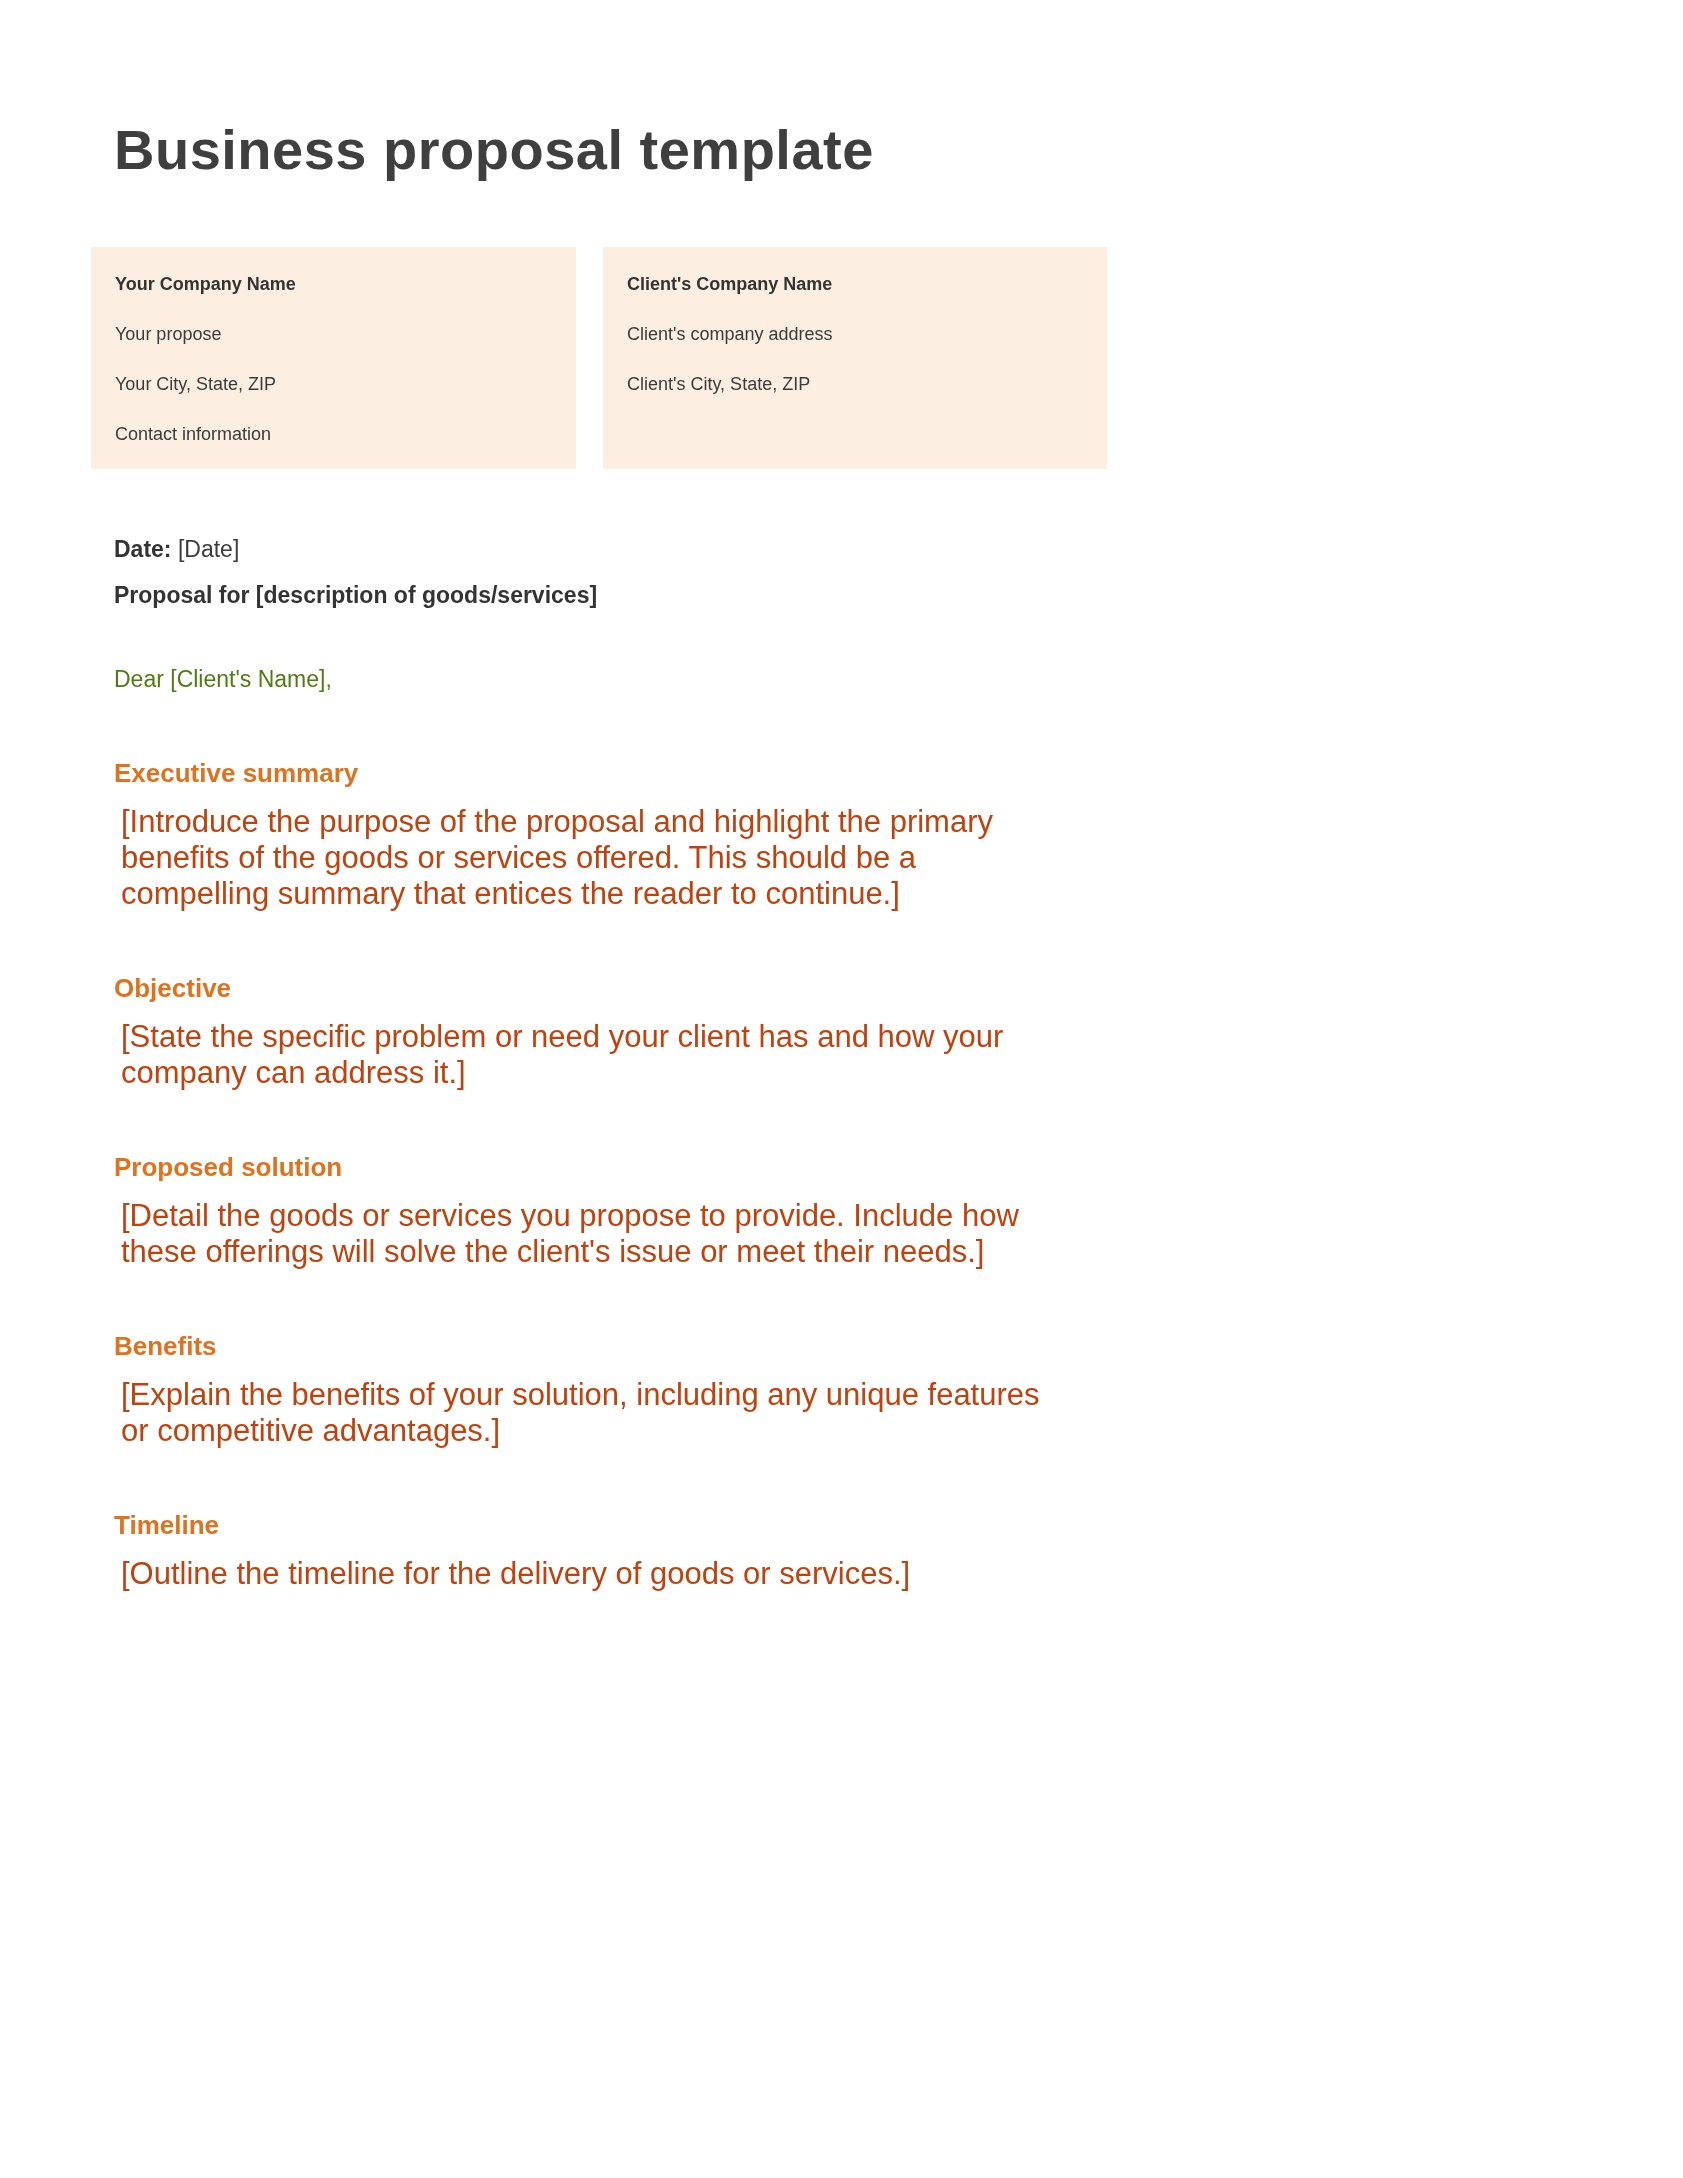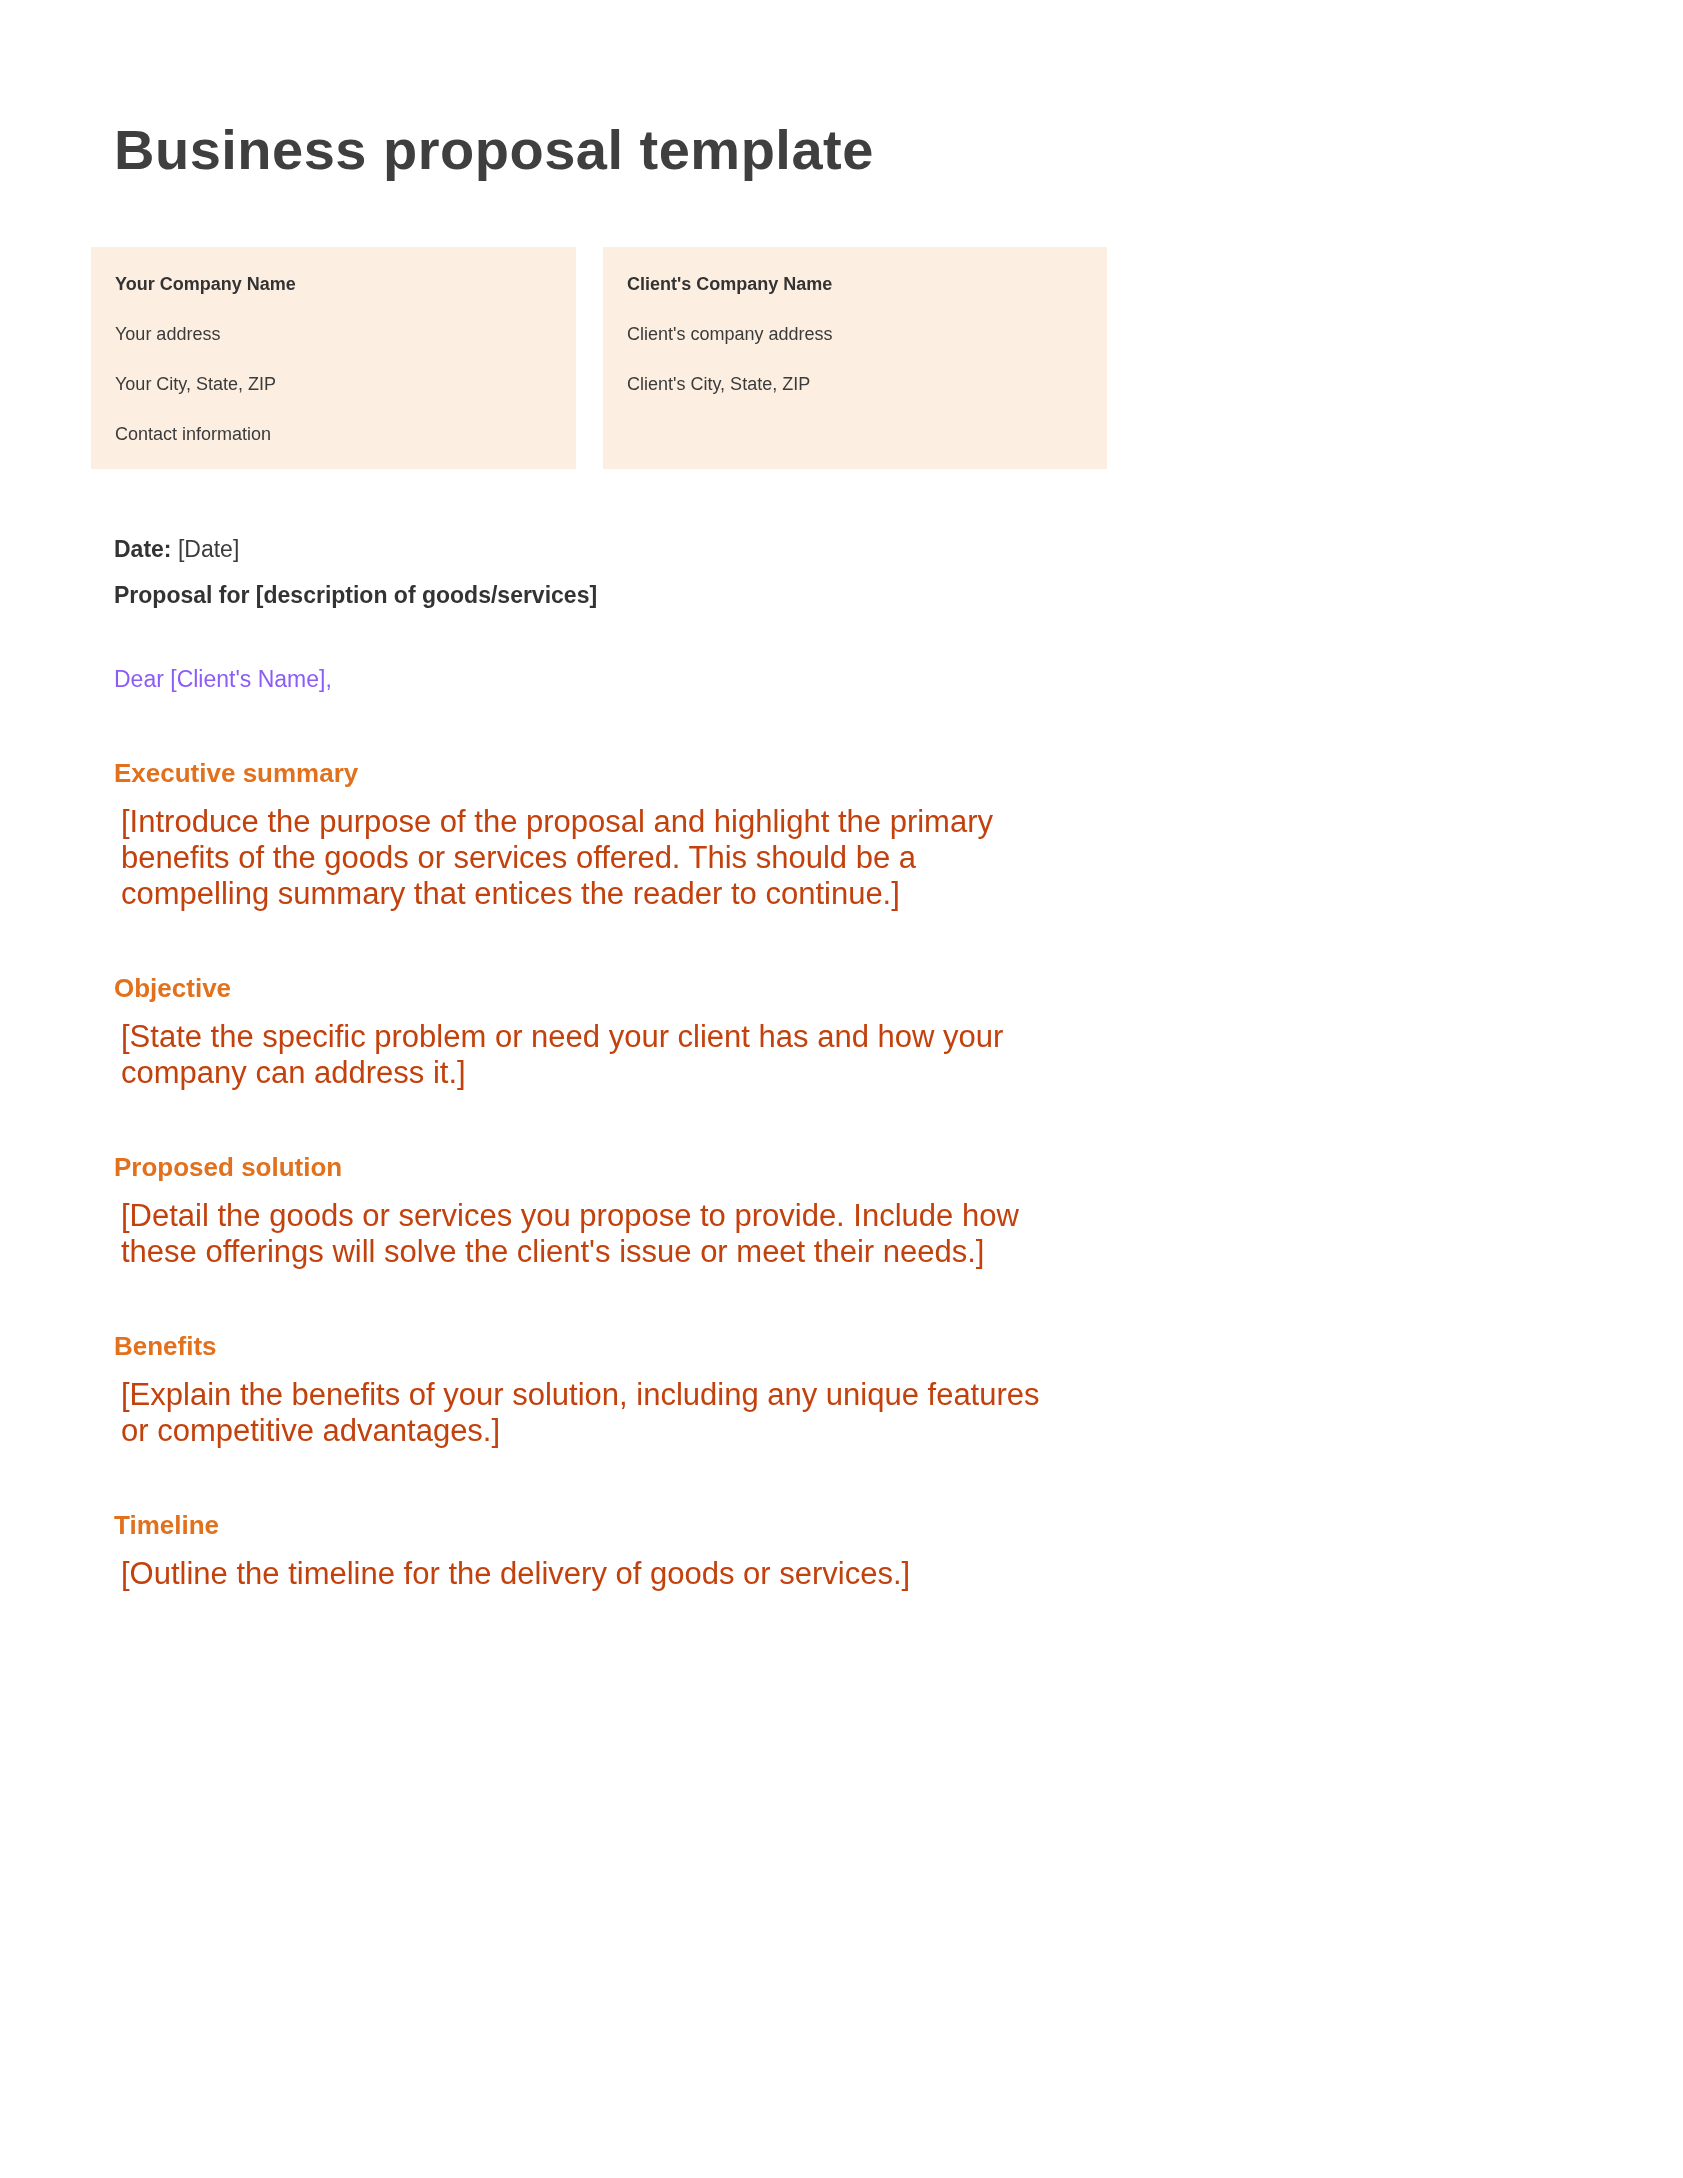--- a/index.html
+++ b/index.html
@@ -57,21 +57,21 @@
     font-size: 23px;
     line-height: 46px;
     color: #3b3b3b;
   }
   .intro .bold-line { font-weight: 700; color: #333333; }
   .intro .date-label { font-weight: 700; color: #333333; }
   .salutation {
     margin: 44px 0 12px 23px;
     font-size: 23px;
     line-height: 35px;
-    color: #8b5cf6;
+    color: #4d7c0f;
   }
   .sections {
     margin-left: 23px;
   }
   .section { margin-top: 61px; }
   .section h2 {
     margin: 0 0 15px 0;
     font-size: 26px;
     font-weight: 600;
     color: #e2711d;
@@ -87,21 +87,21 @@
 </head>
 <body>
 
 <div class="page">
 
   <h1 class="doc-title">Business proposal template</h1>
 
   <div class="boxes">
     <div class="info-box company">
       <p class="box-title">Your Company Name</p>
-      <p>Your address</p>
+      <p>Your propose</p>
       <p>Your City, State, ZIP</p>
       <p>Contact information</p>
     </div>
     <div class="info-box client">
       <p class="box-title">Client's Company Name</p>
       <p>Client's company address</p>
       <p>Client's City, State, ZIP</p>
     </div>
   </div>
 

